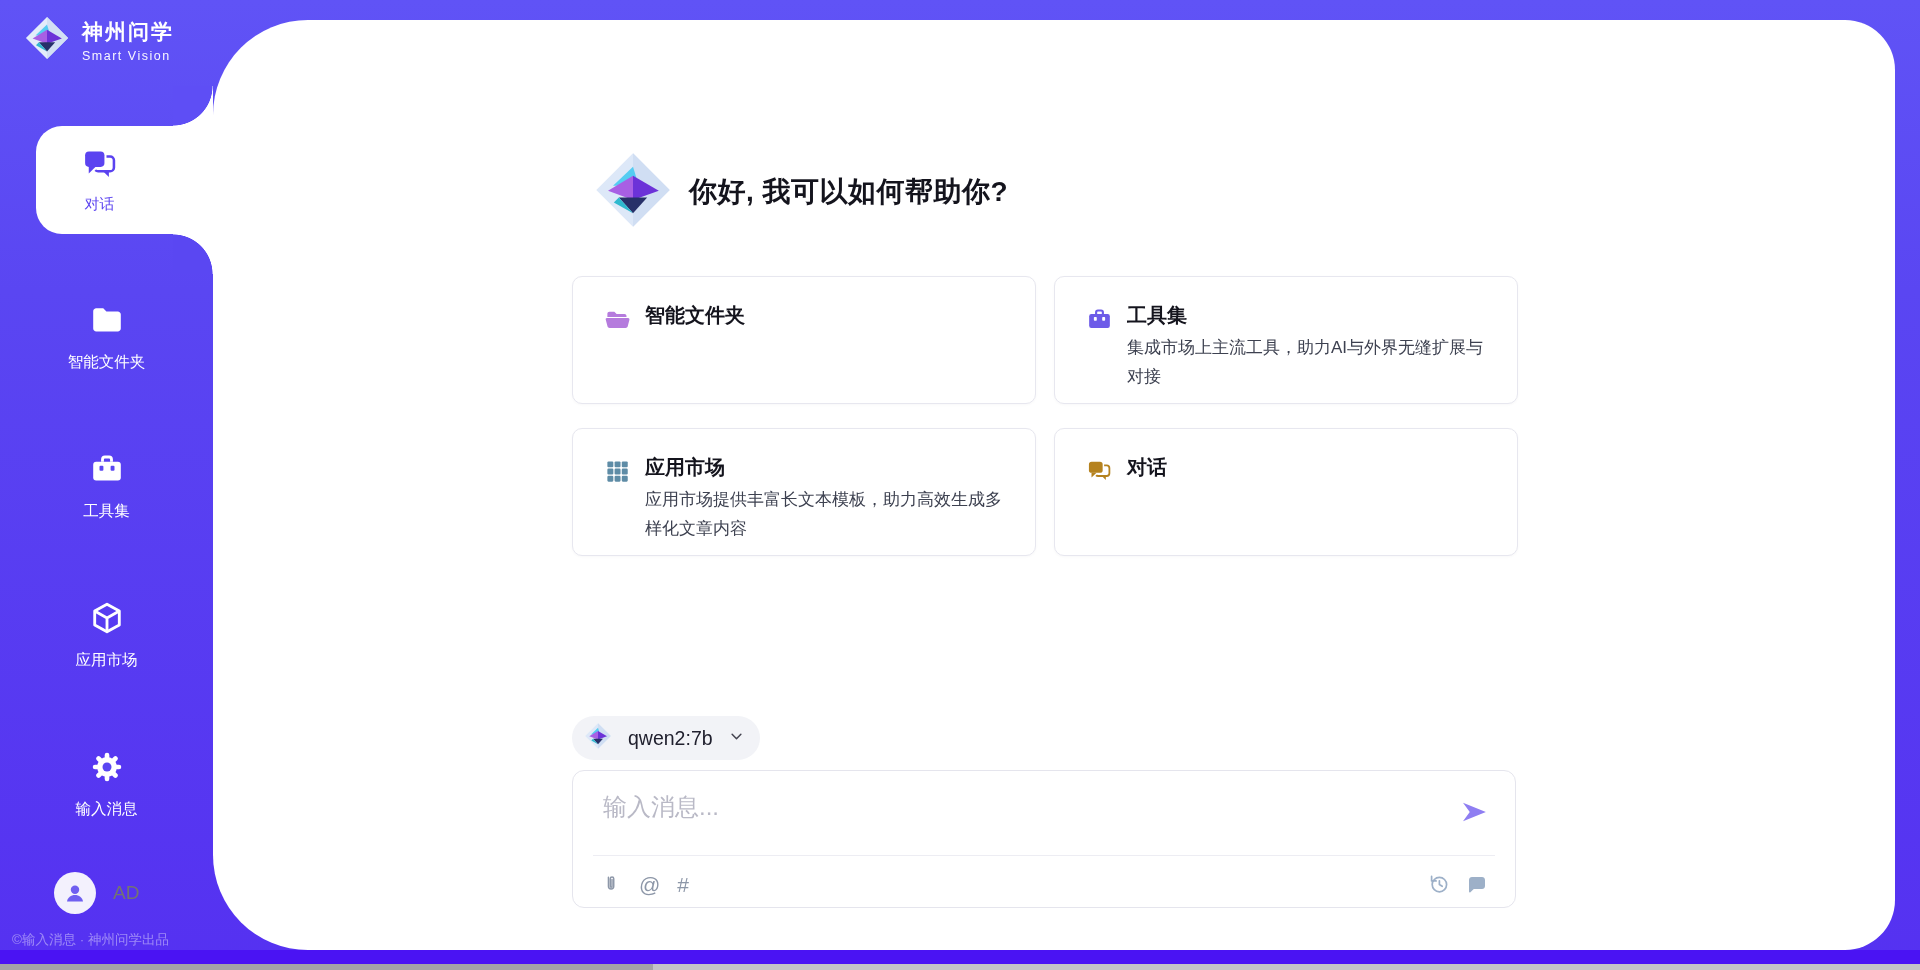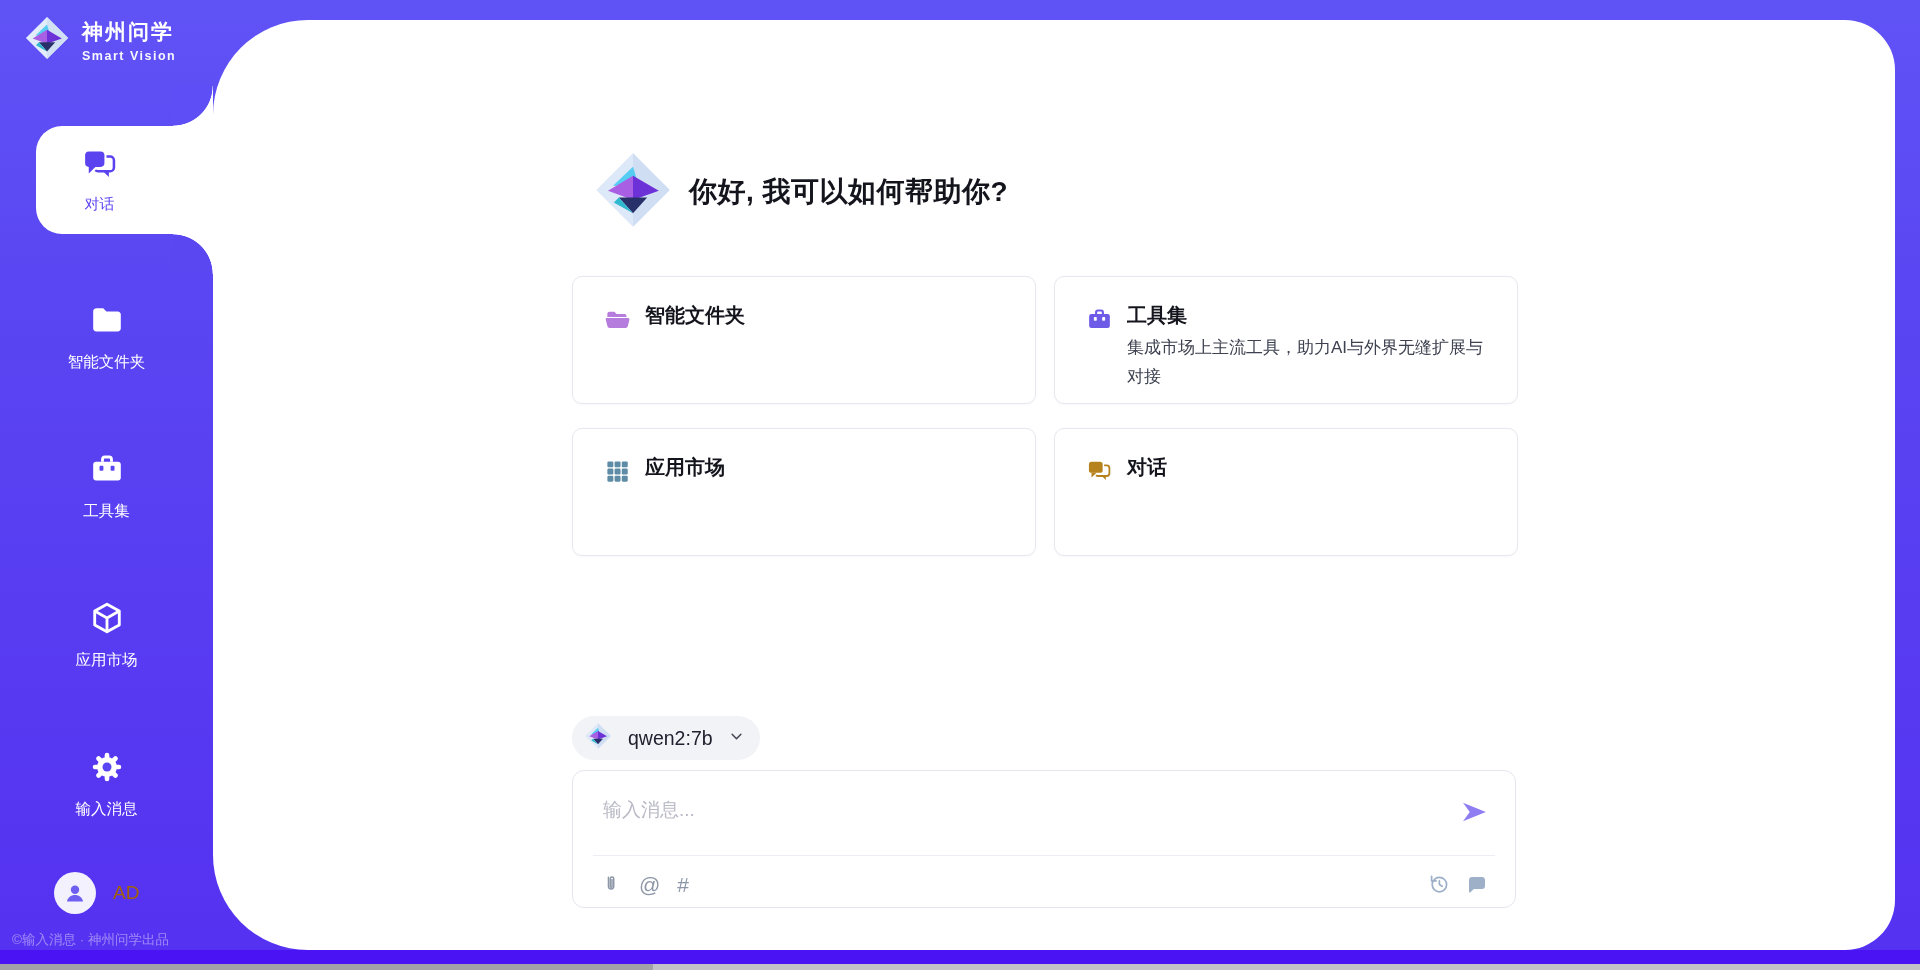--- a/index.html
+++ b/index.html
@@ -17,38 +17,38 @@
 
   
   .strip{position:absolute;left:0;top:950px;width:1920px;height:14px;background:#4a13f3;}
   .graybar{position:absolute;left:0;top:964px;width:1920px;height:6px;
     background:linear-gradient(90deg,#a3a3a7 0 34%,#c3c3c7 34% 100%);}
 
   
   .brand{position:absolute;left:24px;top:15px;display:flex;align-items:center;gap:12px;}
   .brand-text{display:flex;flex-direction:column;color:#fff;justify-content:center;}
   .brand-name{font-size:21px;font-weight:bold;letter-spacing:2px;}
-  .brand-sub{font-size:12.5px;letter-spacing:1.5px;margin-top:3px;opacity:.95;font-weight:bold;}
+  .brand-sub{font-size:12.5px;letter-spacing:1.5px;margin-top:3px;opacity:.95;}
 
   .active-tab{position:absolute;left:36px;top:126px;width:177px;height:108px;background:#fff;
     border-radius:26px 0 0 26px;display:flex;flex-direction:column;align-items:center;
     justify-content:center;padding-right:50px;cursor:pointer;}
   .active-tab .tab-label{color:#5b43f0;font-size:15px;margin-top:7px;font-weight:500;}
   .flare{position:absolute;left:173px;width:40px;height:40px;}
   .flare-top{top:86px;background:radial-gradient(circle 40px at 0 0,#5e4ef5 0 39.2px,#fff 39.9px);}
   .flare-bot{top:234px;background:radial-gradient(circle 40px at 0 100%,#5a47f2 0 39.2px,#fff 39.9px);}
 
   .nav{position:absolute;left:0;top:302px;width:213px;display:flex;flex-direction:column;align-items:center;}
   .nav-item{display:flex;flex-direction:column;align-items:center;margin-bottom:78px;cursor:pointer;}
   .nav-item .nav-label{color:#ffffff;font-size:15.5px;margin-top:10px;}
 
   .user{position:absolute;left:54px;top:872px;display:flex;align-items:center;gap:17px;cursor:pointer;}
   .avatar{width:42px;height:42px;border-radius:50%;background:#f3f1fd;display:flex;
     align-items:center;justify-content:center;}
-  .user-name{color:#a16207;font-size:19px;}
+  .user-name{color:#737373;font-size:19px;}
   .side-footer{position:absolute;left:12px;top:931px;font-size:13.5px;color:rgba(255,255,255,.42);}
 
   
   .greeting{position:absolute;left:593px;top:150px;display:flex;align-items:center;gap:16px;}
   .greeting-title{font-size:28px;font-weight:bold;color:#14141d;letter-spacing:.5px;}
 
   
   .cards{position:absolute;left:572px;top:276px;width:948px;display:grid;
     grid-template-columns:464px 464px;gap:24px 18px;}
   .card{position:relative;height:128px;background:#fff;border:1px solid #e7e7ef;border-radius:10px;
@@ -58,22 +58,22 @@
   .card-desc{position:absolute;left:72px;top:56px;width:368px;font-size:17px;line-height:29px;color:#3d4150;}
 
   
   .model{position:absolute;left:572px;top:716px;height:44px;display:inline-flex;align-items:center;
     gap:16px;padding:0 16px 0 12px;background:#f2f3f7;border-radius:22px;cursor:pointer;}
   .model-name{font-size:19.5px;color:#20202e;}
 
   
   .composer{position:absolute;left:572px;top:770px;width:944px;height:138px;background:#fff;
     border:1px solid #e5e5ed;border-radius:12px;}
-  .composer textarea{position:absolute;left:28px;top:24px;width:860px;height:58px;border:none;
-    outline:none;resize:none;background:transparent;font-size:19px;color:#333;
+  .composer textarea{position:absolute;left:28px;top:18px;width:860px;height:58px;border:none;
+    outline:none;resize:none;background:transparent;font-size:24px;color:#333;
     font-family:Liberation Sans, sans-serif;}
   .composer textarea::placeholder{color:#b9b9c6;}
   .send-btn{position:absolute;right:26px;top:26px;width:30px;height:30px;cursor:pointer;}
   .comp-divider{position:absolute;left:20px;right:20px;top:84px;border-top:1px solid #ededf3;}
   .toolrow{position:absolute;left:27px;right:26px;top:96px;height:34px;display:flex;align-items:center;}
   .tool-left{display:flex;align-items:center;gap:17px;}
   .tool-right{display:flex;align-items:center;gap:14px;margin-left:auto;}
   .glyph-btn{font-size:21px;color:#8d97a8;cursor:pointer;line-height:1;}
   .icon-btn{cursor:pointer;display:flex;align-items:center;}
 </style>
@@ -230,20 +230,21 @@
           <rect x="15.8" y="3" width="5.3" height="5.3" rx="1"></rect>
         <rect x="3" y="9.4" width="5.3" height="5.3" rx="1"></rect>
           <rect x="9.4" y="9.4" width="5.3" height="5.3" rx="1"></rect>
           <rect x="15.8" y="9.4" width="5.3" height="5.3" rx="1"></rect>
         <rect x="3" y="15.8" width="5.3" height="5.3" rx="1"></rect>
           <rect x="9.4" y="15.8" width="5.3" height="5.3" rx="1"></rect>
           <rect x="15.8" y="15.8" width="5.3" height="5.3" rx="1"></rect>
       </svg>
     </span>
     <span class="card-title">应用市场</span>
+    <span class="card-desc">应用市场提供丰富长文本模板，助力高效生成多样化文章内容</span>
   </div>
 
   <div class="card">
     <span class="card-icon">
       <svg width="27" height="27" viewBox="0 0 24 24">
         <rect x="8.4" y="6.6" width="12.4" height="9.4" rx="2.4" fill="none" stroke="#b5821e" stroke-width="1.6"></rect>
         <path d="M17.6 15.6 v4 l-4 -4 z" fill="#b5821e"></path>
         <g stroke="#ffffff" stroke-width="2.6">
           <rect x="2.6" y="3.4" width="12.2" height="9.8" rx="2.4" fill="#b5821e"></rect>
           <path d="M4.9 12.9 v4.4 l4.5 -4.3 z" fill="#b5821e"></path>

